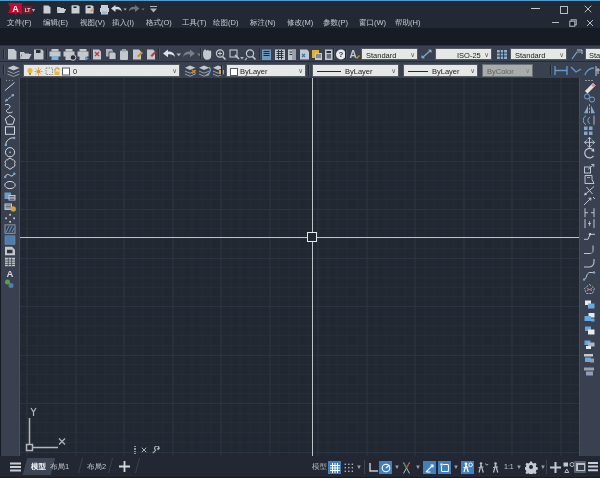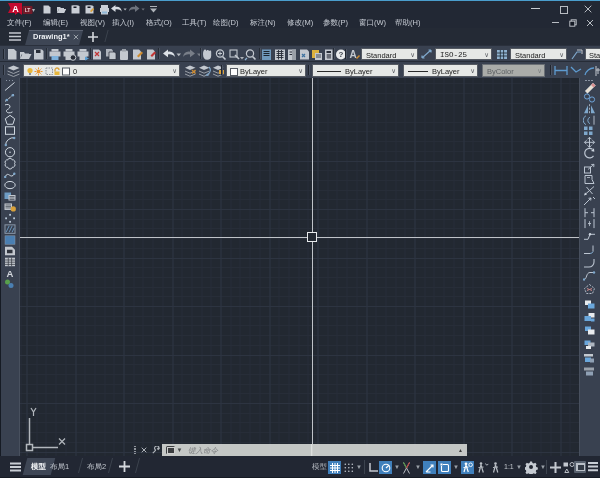--- a/index.html
+++ b/index.html
@@ -112,34 +112,20 @@
     <div class="abs" style="left:552px;top:5px;width:7px;height:1px;background:#b8bdc3;"></div>
     <svg class="abs" style="left:569px;top:2px;" width="8" height="8" viewBox="0 0 8 8">
         <rect x="2.2" y="0.8" width="5" height="5" fill="none" stroke="#b8bdc3"></rect>
         <rect x="0.8" y="2.2" width="5" height="5" fill="#131823" stroke="#b8bdc3"></rect>
       </svg>
     <svg class="abs" style="left:586px;top:2px;" width="8" height="8" viewBox="0 0 8 8">
         <path d="M1 1 L7 7 M7 1 L1 7" stroke="#b8bdc3" stroke-width="1"></path>
       </svg>
   </div>
 
-  <div class="abs" id="tabrow">
-    <svg class="abs" style="left:9px;top:4px;" width="12" height="9" viewBox="0 0 12 9">
-      <path d="M0 1 h12 M0 4.5 h12 M0 8 h12" stroke="#c3c8cf" stroke-width="1.6"></path>
-    </svg>
-    <div class="abs" id="dtab"></div>
-    <div class="abs" style="left:33px;top:4px;color:#eef0f3;font-size:7.5px;font-weight:bold;">Drawing1*</div>
-    <svg class="abs" style="left:73px;top:6px;" width="6" height="6" viewBox="0 0 6 6">
-        <path d="M0.8 0.8 L5.2 5.2 M5.2 0.8 L0.8 5.2" stroke="#9aa0a8" stroke-width="1"></path>
-      </svg>
-    <svg class="abs" style="left:88px;top:4px;" width="10" height="10" viewBox="0 0 10 10">
-        <path d="M5 0 V10 M0 5 H10" stroke="#d4d8dd" stroke-width="1.6"></path>
-      </svg>
-    <div class="abs" style="left:106px;top:2px;width:1px;height:12px;background:#3c434e;transform:skewX(-15deg);"></div>
-  </div>
 
   <div class="abs" id="tb1">
     <div class="grip" style="left:3px;"></div>
     <svg class="abs" style="left:7px;top:2px;" width="340" height="13" viewBox="0 0 340 13">
       <g fill="#c3c8cf">
         <path d="M1 1 h6 l2.5 2.5 v8 h-8.5 z"></path>
         <path d="M13 11 l2.5-5 h9 l-2.5 5 z M13 11 v-7 h4 l1 1.5 h4 v1 h-7.5 z"></path>
         <path d="M27 1.5 h8 l1.5 1.5 v8.5 h-9.5 z"></path>
       </g>
       <rect x="29" y="2" width="4.5" height="3" fill="#282d38"></rect>
@@ -226,21 +212,21 @@
       <path d="M7 9 l3-3 1 1 -3 3 z" fill="#cf8b2e"></path>
     </svg>
     <div class="combo" style="left:361px;top:2px;width:57px;height:12px;">
         <span class="ctext" style="left:4px;">Standard</span>
         <span class="cv">∨</span>
       </div>
     <svg class="abs" style="left:421px;top:3px;" width="12" height="11" viewBox="0 0 12 11">
         <path d="M1 9 L10 1 M1 9 l2.5 0 M1 9 l0-2.5 M10 1 l-2.5 0 M10 1 l0 2.5" stroke="#7fa8cc" stroke-width="1.2" fill="none"></path>
       </svg>
     <div class="combo" style="left:435px;top:2px;width:57px;height:12px;">
-        <span class="ctext" style="left:4px;font-family:Liberation Mono, monospace;">ISO-25</span>
+        <span class="ctext" style="left:21px;">ISO-25</span>
         <span class="cv">∨</span>
       </div>
     <svg class="abs" style="left:496px;top:3px;" width="12" height="11" viewBox="0 0 12 11">
         <rect x="1" y="1" width="10" height="9" fill="#8fb2d0"></rect>
         <path d="M1 4 h10 M1 7 h10 M4.3 1 v9 M7.6 1 v9" stroke="#1c2630" stroke-width="0.8"></path>
       </svg>
     <div class="combo" style="left:510px;top:2px;width:57px;height:12px;">
         <span class="ctext" style="left:4px;">Standard</span>
         <span class="cv">∨</span>
       </div>
@@ -308,21 +294,21 @@
       <span class="ctext" style="left:32px;">ByLayer</span>
       <span class="cv">∨</span>
     </div>
 
     <div class="combo" style="left:403px;top:2px;width:75px;height:13px;">
       <span class="abs" style="left:4px;top:5.5px;width:20px;height:1.5px;background:#2a2a2a;"></span>
       <span class="ctext" style="left:28px;">ByLayer</span>
       <span class="cv">∨</span>
     </div>
 
-    <div class="combo" style="left:482px;top:2px;width:63px;height:13px;background:#aaaca9;border-color:#6a6f75;">
+    <div class="combo" style="left:482px;top:2px;width:51px;height:13px;background:#aaaca9;border-color:#6a6f75;">
       <span class="ctext" style="left:4px;color:#5c6063;">ByColor</span>
       <span class="cv" style="color:#7a7e81;">∨</span>
     </div>
     <div class="grip" style="left:550px;"></div>
     <svg class="abs" style="left:554px;top:3px;" width="46 " height="12" viewBox="0 0 46 12">
       <path d="M1 1 v9 M13 1 v9 M1 5.5 h12" stroke="#5e9bd0" stroke-width="1.3" fill="none"></path>
       <path d="M17 2 l5 5 5-3" stroke="#5e9bd0" stroke-width="1.3" fill="none"></path>
       <path d="M31 10 a9 9 0 0 1 9-7" stroke="#5e9bd0" stroke-width="1.3" fill="none"></path>
       <path d="M42 1 v10 M42 5 h4 M44 3 v6" stroke="#c3c8cf" stroke-width="1" fill="none"></path>
     </svg>
@@ -529,28 +515,20 @@
       </g>
     </svg>
     <div class="abs" style="left:113.5px;top:367.5px;width:2.5px;height:10px;background:repeating-linear-gradient(to bottom,#8f949b 0 1.2px,transparent 1.2px 2.4px);"></div>
     <svg class="abs" style="left:120.5px;top:369px;" width="6" height="6" viewBox="0 0 6 6">
         <path d="M0.7 0.7 L5.3 5.3 M5.3 0.7 L0.7 5.3" stroke="#aeb3b9" stroke-width="1"></path>
       </svg>
     <svg class="abs" style="left:132px;top:368px;" width="8" height="8" viewBox="0 0 8 8">
       <path d="M0.8 7.2 L3.8 4.2 M4 4.4 a2.3 2.3 0 1 1 3-3 l-1.4 1.4 0.6 0.6 1.4-1.4" stroke="#aeb3b9" stroke-width="1.2" fill="none"></path>
     </svg>
   </div>
-  <div class="abs" id="cmdfield">
-    <div class="abs" style="left:3.5px;top:1.5px;width:9px;height:8.5px;background:#3c3e40;border-radius:1.5px;"></div>
-    <div class="abs" style="left:5px;top:3px;width:5.5px;height:4.5px;border:0.8px solid #cfcfcf;"></div>
-    <div class="abs" style="left:14.5px;top:2.5px;color:#46484a;font-size:6px;">▼</div>
-    <div class="abs" style="left:26px;top:1.5px;color:#7d7f81;font-size:7.5px;font-style:italic;">键入命令</div>
-    <div class="abs" style="left:149px;top:0;width:1px;height:12px;background:#dddfdd;"></div>
-    <div class="abs" style="right:4px;top:3px;color:#3a3a3a;font-size:5px;">▲</div>
-  </div>
 
   <div class="abs" id="bottom">
     <svg class="abs" style="left:10px;top:6px;" width="11" height="10" viewBox="0 0 11 10">
       <path d="M0 1.5 h11 M0 5 h11 M0 8.5 h11" stroke="#c9ced5" stroke-width="1.8"></path>
     </svg>
     <div class="abs" style="left:25px;top:2px;width:28px;height:17px;background:#3e4655;transform:skewX(-15deg);"></div>
     <div class="abs" style="left:31px;top:5.5px;color:#eef0f3;font-size:7.5px;font-weight:bold;">模型</div>
     <div class="abs" style="left:50px;top:5.5px;color:#c3c8cf;font-size:7.5px;">布局1</div>
     <div class="abs" style="left:80px;top:2px;width:1px;height:15px;background:#3c434e;transform:skewX(-15deg);"></div>
     <div class="abs" style="left:87px;top:5.5px;color:#c3c8cf;font-size:7.5px;">布局2</div>

